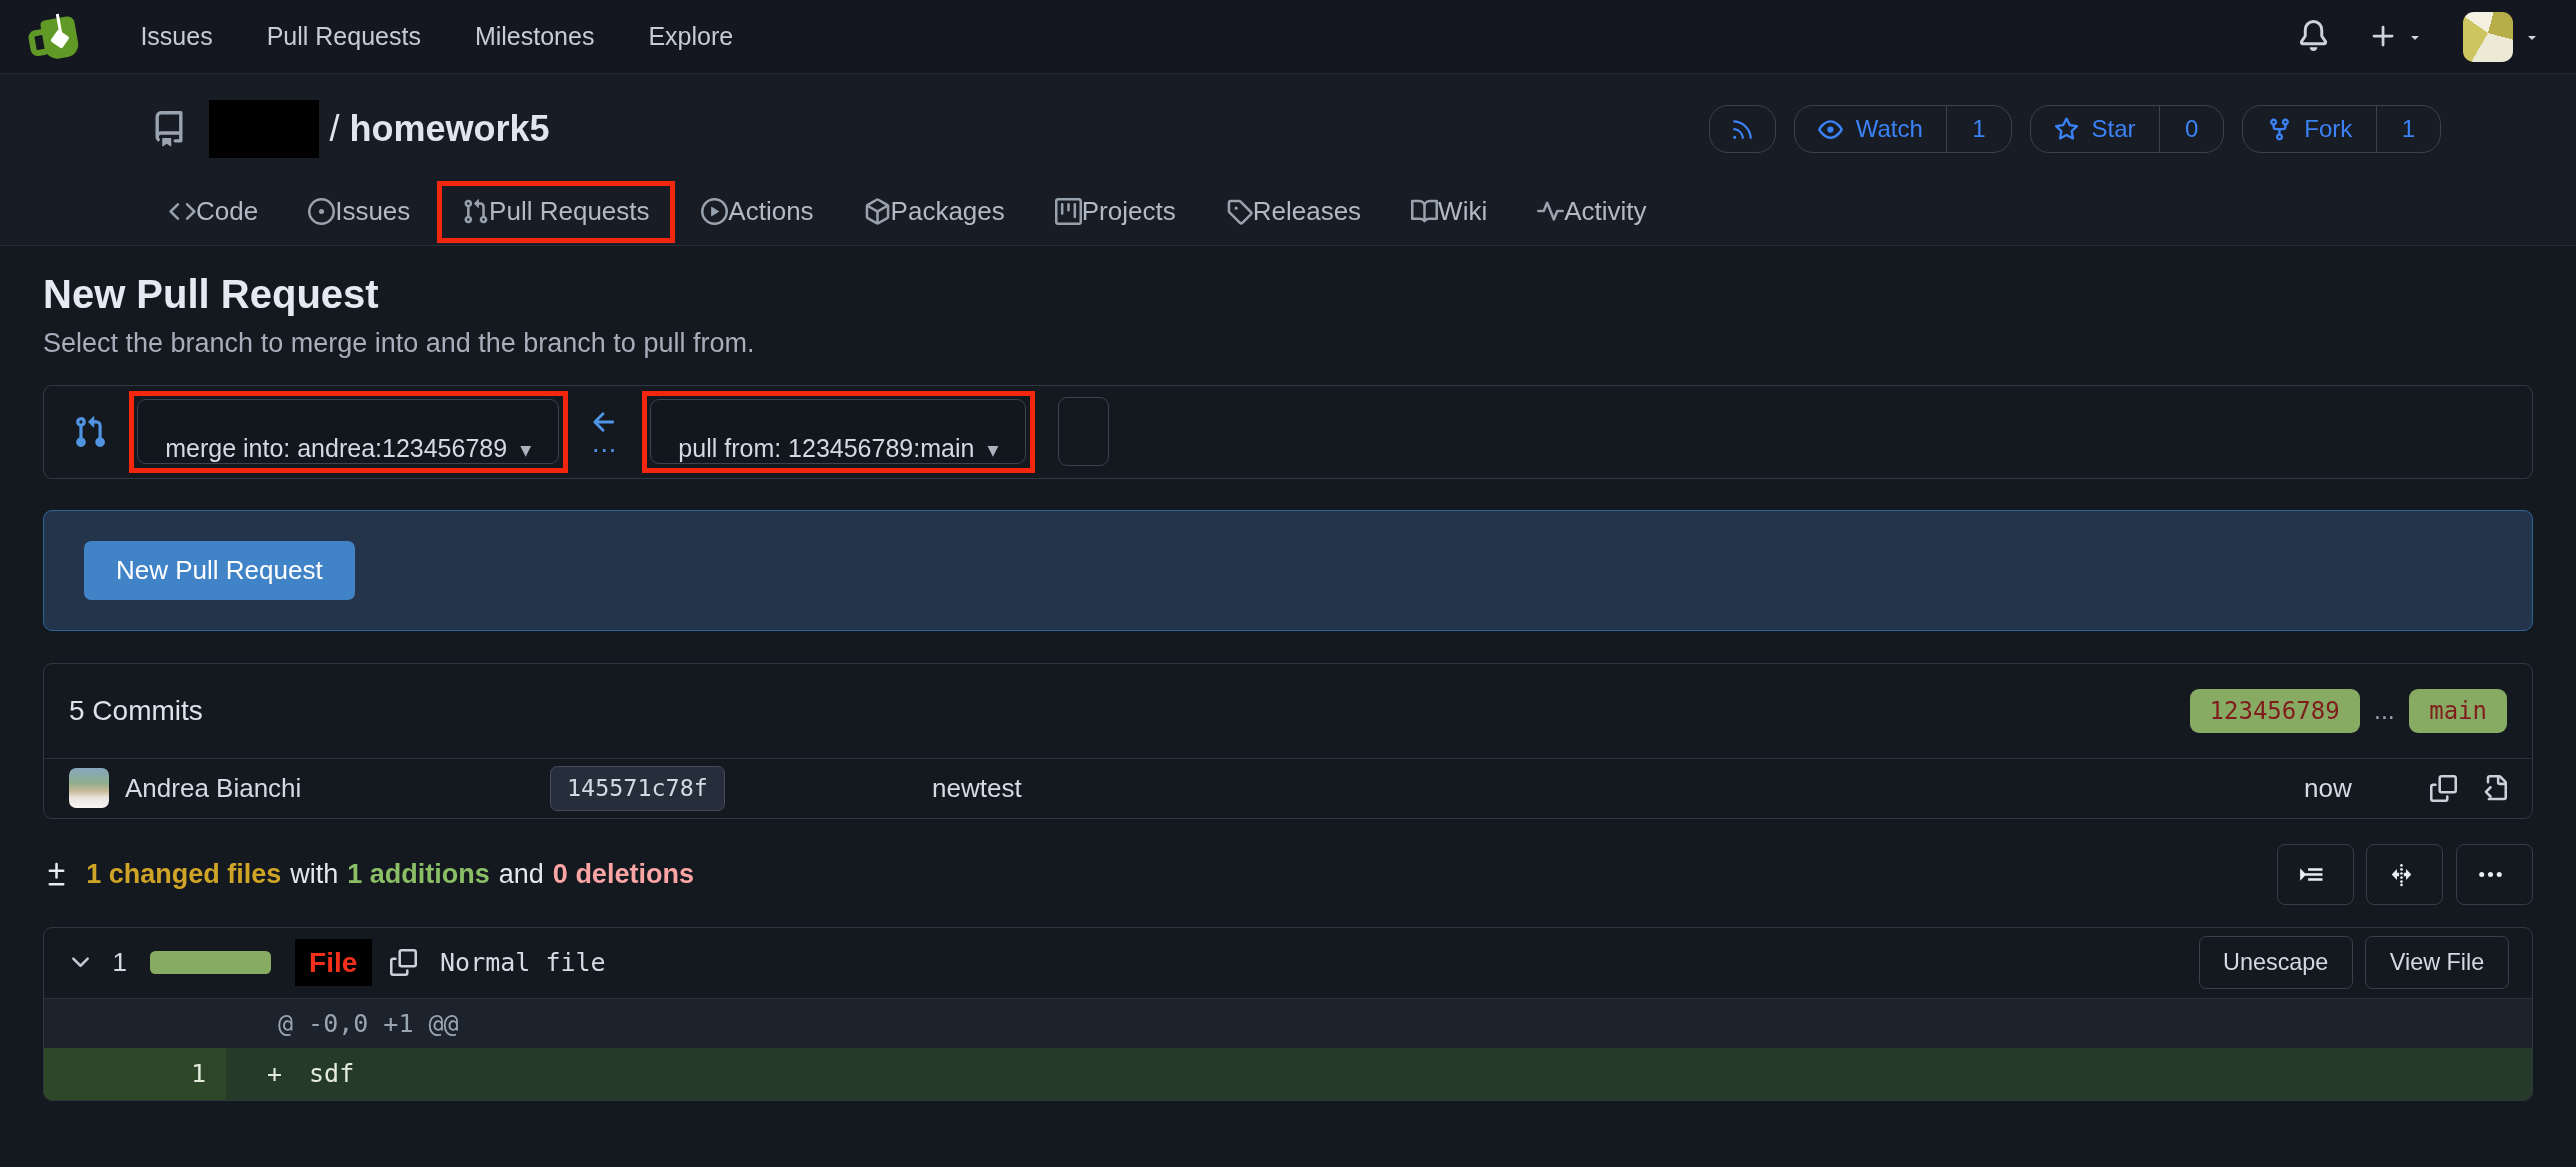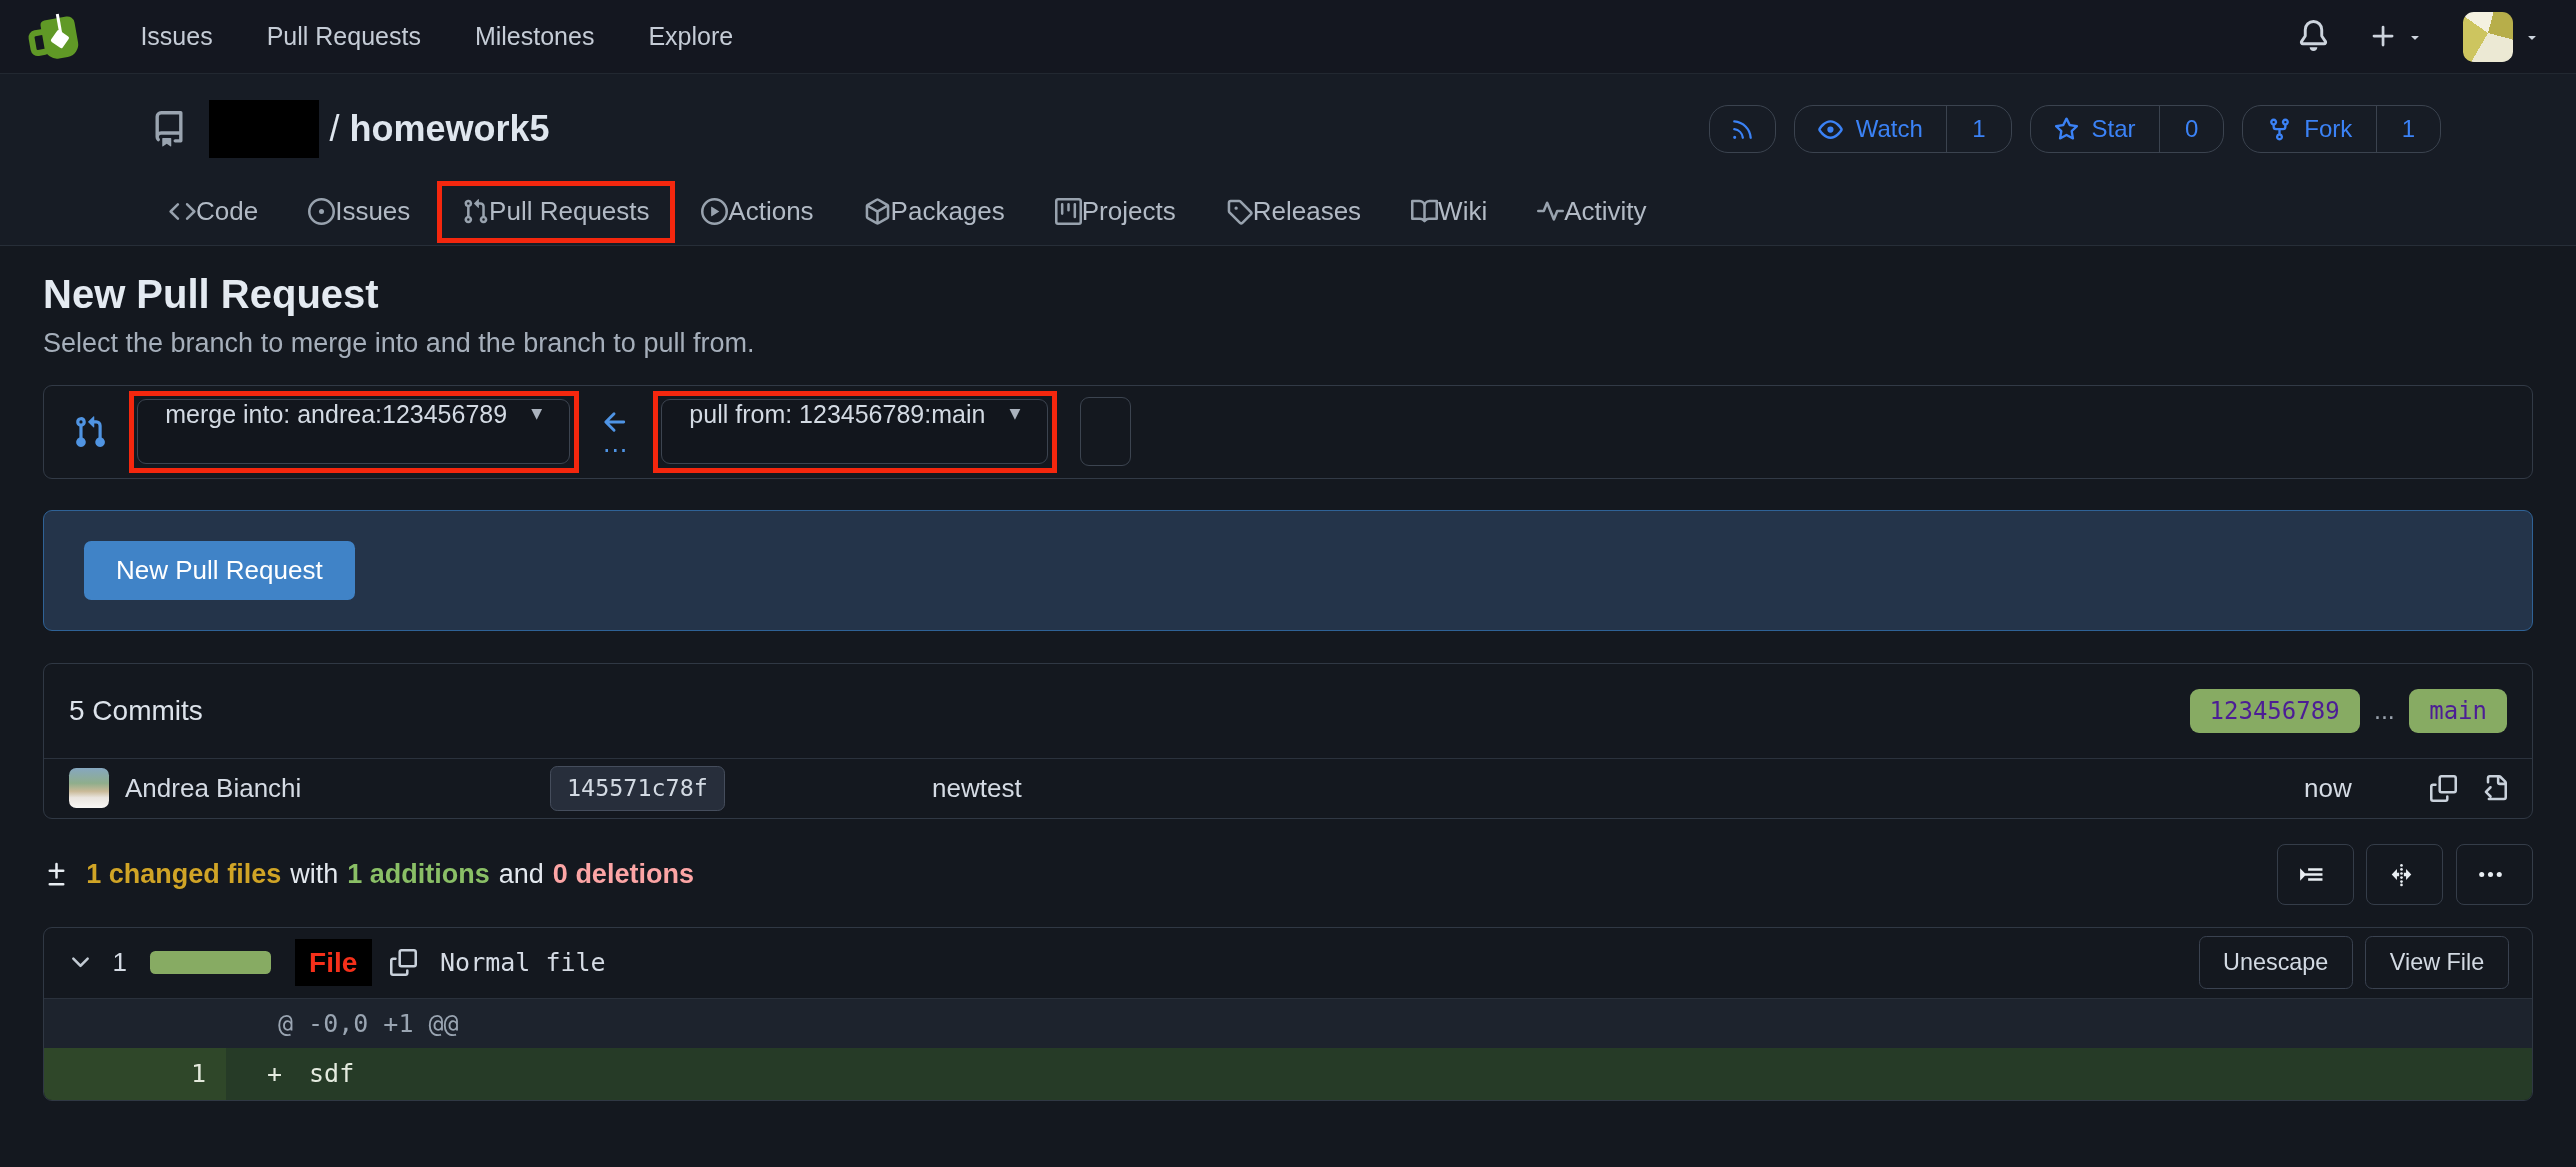--- a/index.html
+++ b/index.html
@@ -44,34 +44,34 @@
   .tab .ico{color:#98a2ae}
   .tab.annotated{border:5.4px solid #f4270e;padding:10.8px 20px;margin:0 1.8px}
   
   .main{padding:9px 43px 0}
   .page-title{font-size:40px;line-height:49px;font-weight:600;color:#e4eaf1;margin:14.4px 0 7.2px}
   .page-sub{font-size:27px;line-height:34px;color:#a6afbb;margin:0 0 25px}
   
   .compare-bar{border:0.9px solid #323a46;border-radius:9px;height:94px;display:flex;align-items:center;padding:0 29px;gap:21.6px;box-sizing:border-box}
   .compare-icon{color:#5094e2;width:34px;height:34px}
   .annotation{border:5.4px solid #f4270e;padding:3.6px;display:flex;align-items:center}
-  .dropdown{background:#12161d;border:0.9px solid #3c4450;border-radius:9px;height:65px;display:flex;align-items:flex-start;gap:24px;padding:0 27px;font-size:25px;color:#d3dae3;box-sizing:border-box;cursor:pointer}
+  .dropdown{background:#12161d;border:0.9px solid #3c4450;border-radius:9px;height:65px;display:flex;align-items:flex-end;gap:13px;padding:0 27px;font-size:25px;color:#d3dae3;box-sizing:border-box;cursor:pointer}
   .arrow-wrap{display:flex;flex-direction:column;align-items:center;color:#4f94e5;line-height:1}
   .arrow-wrap .ico{width:31px;height:31px}
   .arrow-dots{font-size:27px;margin-top:-7.2px;letter-spacing:0.9px}
   .dropdown-fragment{width:49px;height:67px;border:0.9px solid #3c4450;border-radius:9px;margin-left:1.8px}
   
   .info-panel{margin-top:31px;background:#24344a;border:0.9px solid #2f6296;border-radius:9px;padding:30px 40px}
   .btn-primary{background:#4083c7;border:none;border-radius:7.2px;color:#fff;font-size:26px;padding:0 32px;height:59px;display:inline-flex;align-items:center;font-family:inherit;cursor:pointer}
   
   .commits-box{margin-top:32px;border:0.9px solid #303844;border-radius:9px;overflow:hidden}
   .commits-head{display:flex;align-items:center;padding:25px 25px}
   .commits-title{font-size:28px;color:#dde3eb}
   .refs{margin-left:auto;display:flex;align-items:center;gap:14.4px}
-  .ref-badge{background:#87ab63;color:#4c1d95;font-family:"DejaVu Sans Mono",monospace;font-size:24px;padding:8px 20px;border-radius:9px}
+  .ref-badge{background:#87ab63;color:#7f1d1d;font-family:"DejaVu Sans Mono",monospace;font-size:24px;padding:8px 20px;border-radius:9px}
   .ref-dots{color:#99a2ad;font-size:25px}
   .commits-cols,.commit-row{display:grid;grid-template-columns:481px 382px 1fr 203px;align-items:center;padding:0 25px}
   .commits-cols{height:50px;border-top:0.9px solid #2b323d;font-size:26px;color:#c6cdd7}
   .commit-row{height:59px;border-top:0.9px solid #2b323d;font-size:26px;color:#d5dbe4}
   .author-cell{display:flex;align-items:center;gap:16px}
   .avatar-photo{width:40px;height:40px;border-radius:7.2px;background:linear-gradient(180deg,#86a7c0 0%,#8fae8c 38%,#c9b997 58%,#e9e4de 74%,#f7f6f4 100%)}
   .sha-badge{display:inline-block;background:#272e3b;border:0.9px solid #454d5c;border-radius:7.2px;font-family:"DejaVu Sans Mono",monospace;font-size:23.4px;color:#d3dae3;padding:7.2px 16px;cursor:pointer}
   .date-cell{display:flex;align-items:center;justify-content:space-between}
   .row-icons{display:flex;align-items:center;gap:23.4px;color:#c9d1db}
   .row-icons .ico{cursor:pointer}

